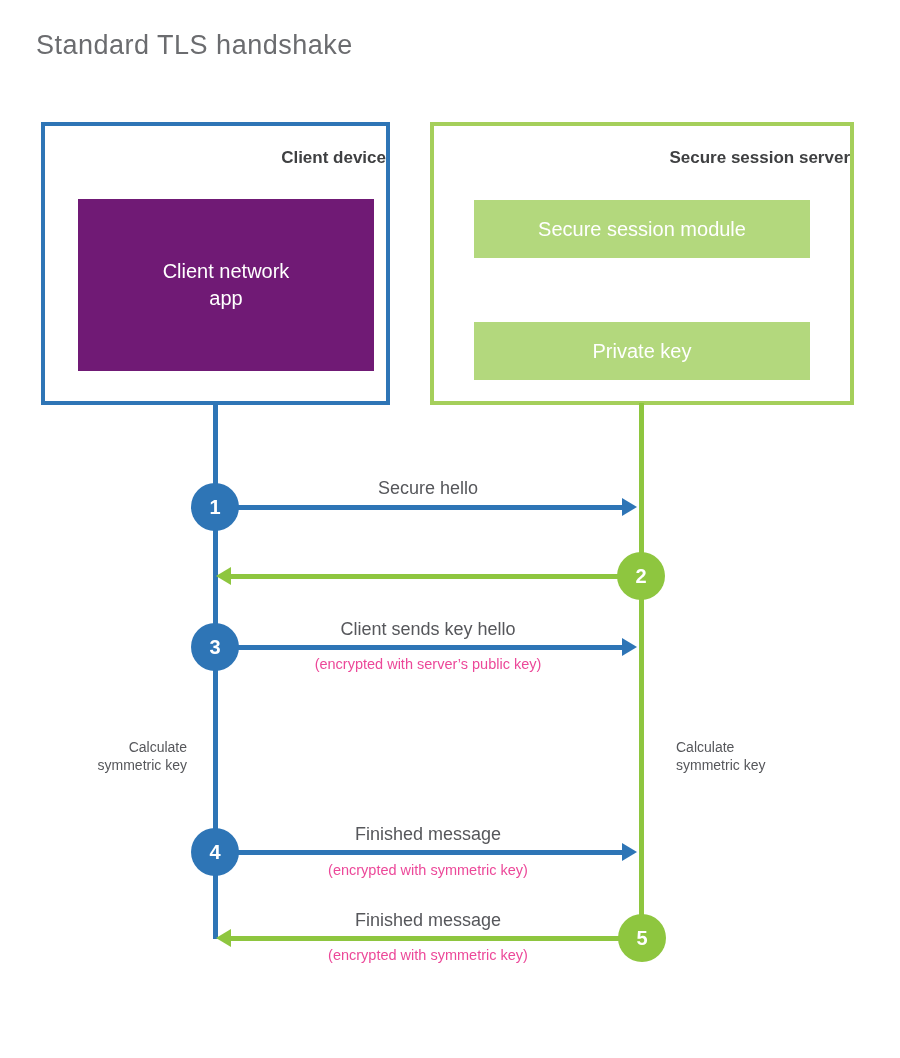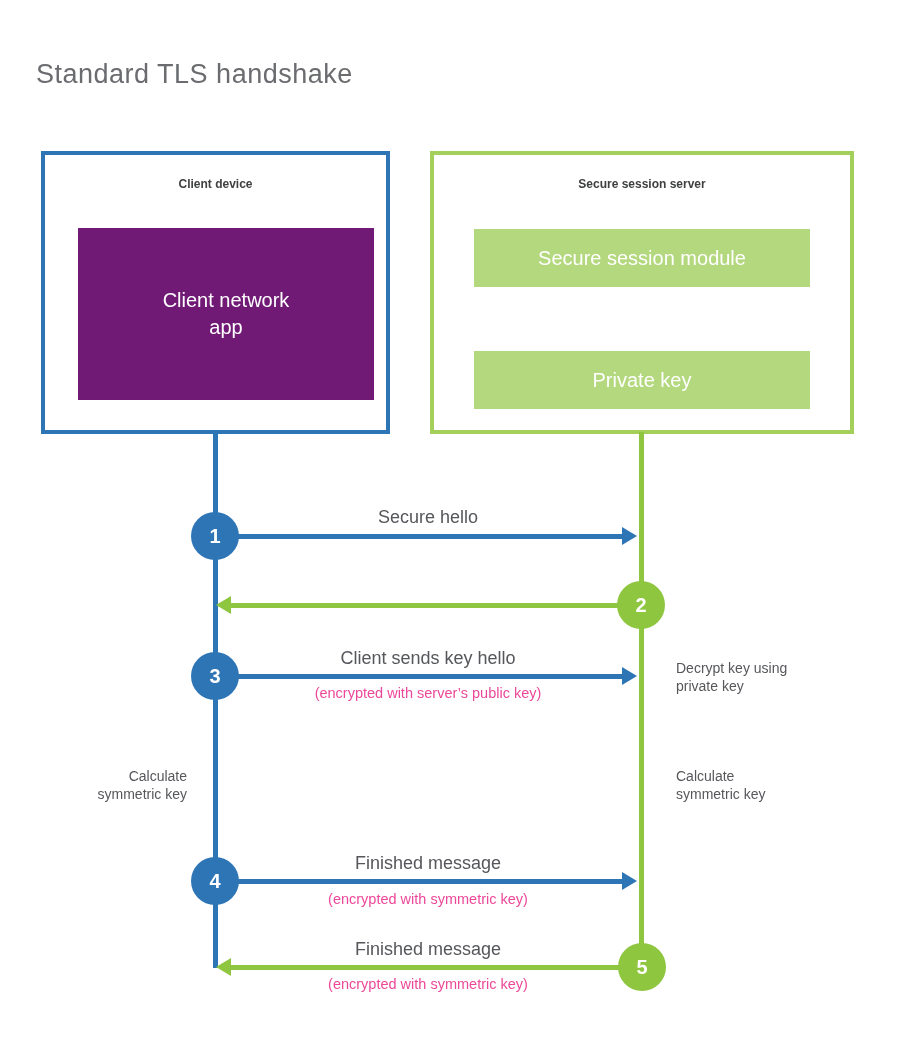--- a/index.html
+++ b/index.html
@@ -1,32 +1,32 @@
 <!DOCTYPE html>
 <html><head>
 <meta charset="utf-8">
 <style>
   html,body { margin:0; padding:0; background:#ffffff; }
   .canvas {
     position:relative; width:900px; height:1058px; background:#ffffff;
     font-family:"Liberation Sans", sans-serif; overflow:hidden;
   }
-  .abs { position:absolute;margin-top:29px; }
+  .abs { position:absolute; }
 
   .page-title {
     left:36px; top:30px; font-size:27px; font-weight:300;
     color:#6b6c6f; letter-spacing:0.5px;
   }
 
   .entity-box { box-sizing:border-box; background:#ffffff; border:4px solid; }
   .entity-box.client { left:41px; top:122px; width:349px; height:283px; border-color:#2e75b6; }
   .entity-box.server { left:430px; top:122px; width:424px; height:283px; border-color:#a5cf5b; }
   .box-title {
-    width:100%; text-align:center; margin-top:22px;
-    font-size:12px; font-weight:bold; color:#3f4042;
+    width:100%; text-align:right; margin-top:22px;
+    font-size:17px; font-weight:bold; color:#3f4042;
   }
 
   .client-app {
     left:78px; top:199px; width:296px; height:172px; background:#701a75;
     display:flex; align-items:center; justify-content:center; text-align:center;
     color:#ffffff; font-size:20px; line-height:27px; white-space:pre-line;
   }
   .server-bar {
     left:474px; width:336px; height:58px; background:#b3d87d;
     display:flex; align-items:center; justify-content:center;
@@ -105,22 +105,20 @@
 
   <div class="abs shaft green" style="left:231px; top:574px; width:410px;"></div>
   <div class="abs head-left green" style="left:216px; top:567px;"></div>
   <div class="abs step-circle green c2">2</div>
 
   <div class="abs shaft blue" style="left:215px; top:645px; width:407px;"></div>
   <div class="abs head-right blue" style="left:622px; top:638px;"></div>
   <div class="abs msg-label" style="top:619px;">Client sends key hello</div>
   <div class="abs msg-sublabel" style="top:656px;">(encrypted with server’s public key)</div>
   <div class="abs step-circle blue c3">3</div>
-  <div class="abs side-note note-decrypt">Decrypt key using
-private key</div>
 
   <div class="abs side-note note-calc-left">Calculate
 symmetric key</div>
   <div class="abs side-note note-calc-right">Calculate
 symmetric key</div>
 
   <div class="abs shaft blue" style="left:215px; top:850px; width:407px;"></div>
   <div class="abs head-right blue" style="left:622px; top:843px;"></div>
   <div class="abs msg-label" style="top:824px;">Finished message</div>
   <div class="abs msg-sublabel" style="top:862px;">(encrypted with symmetric key)</div>

